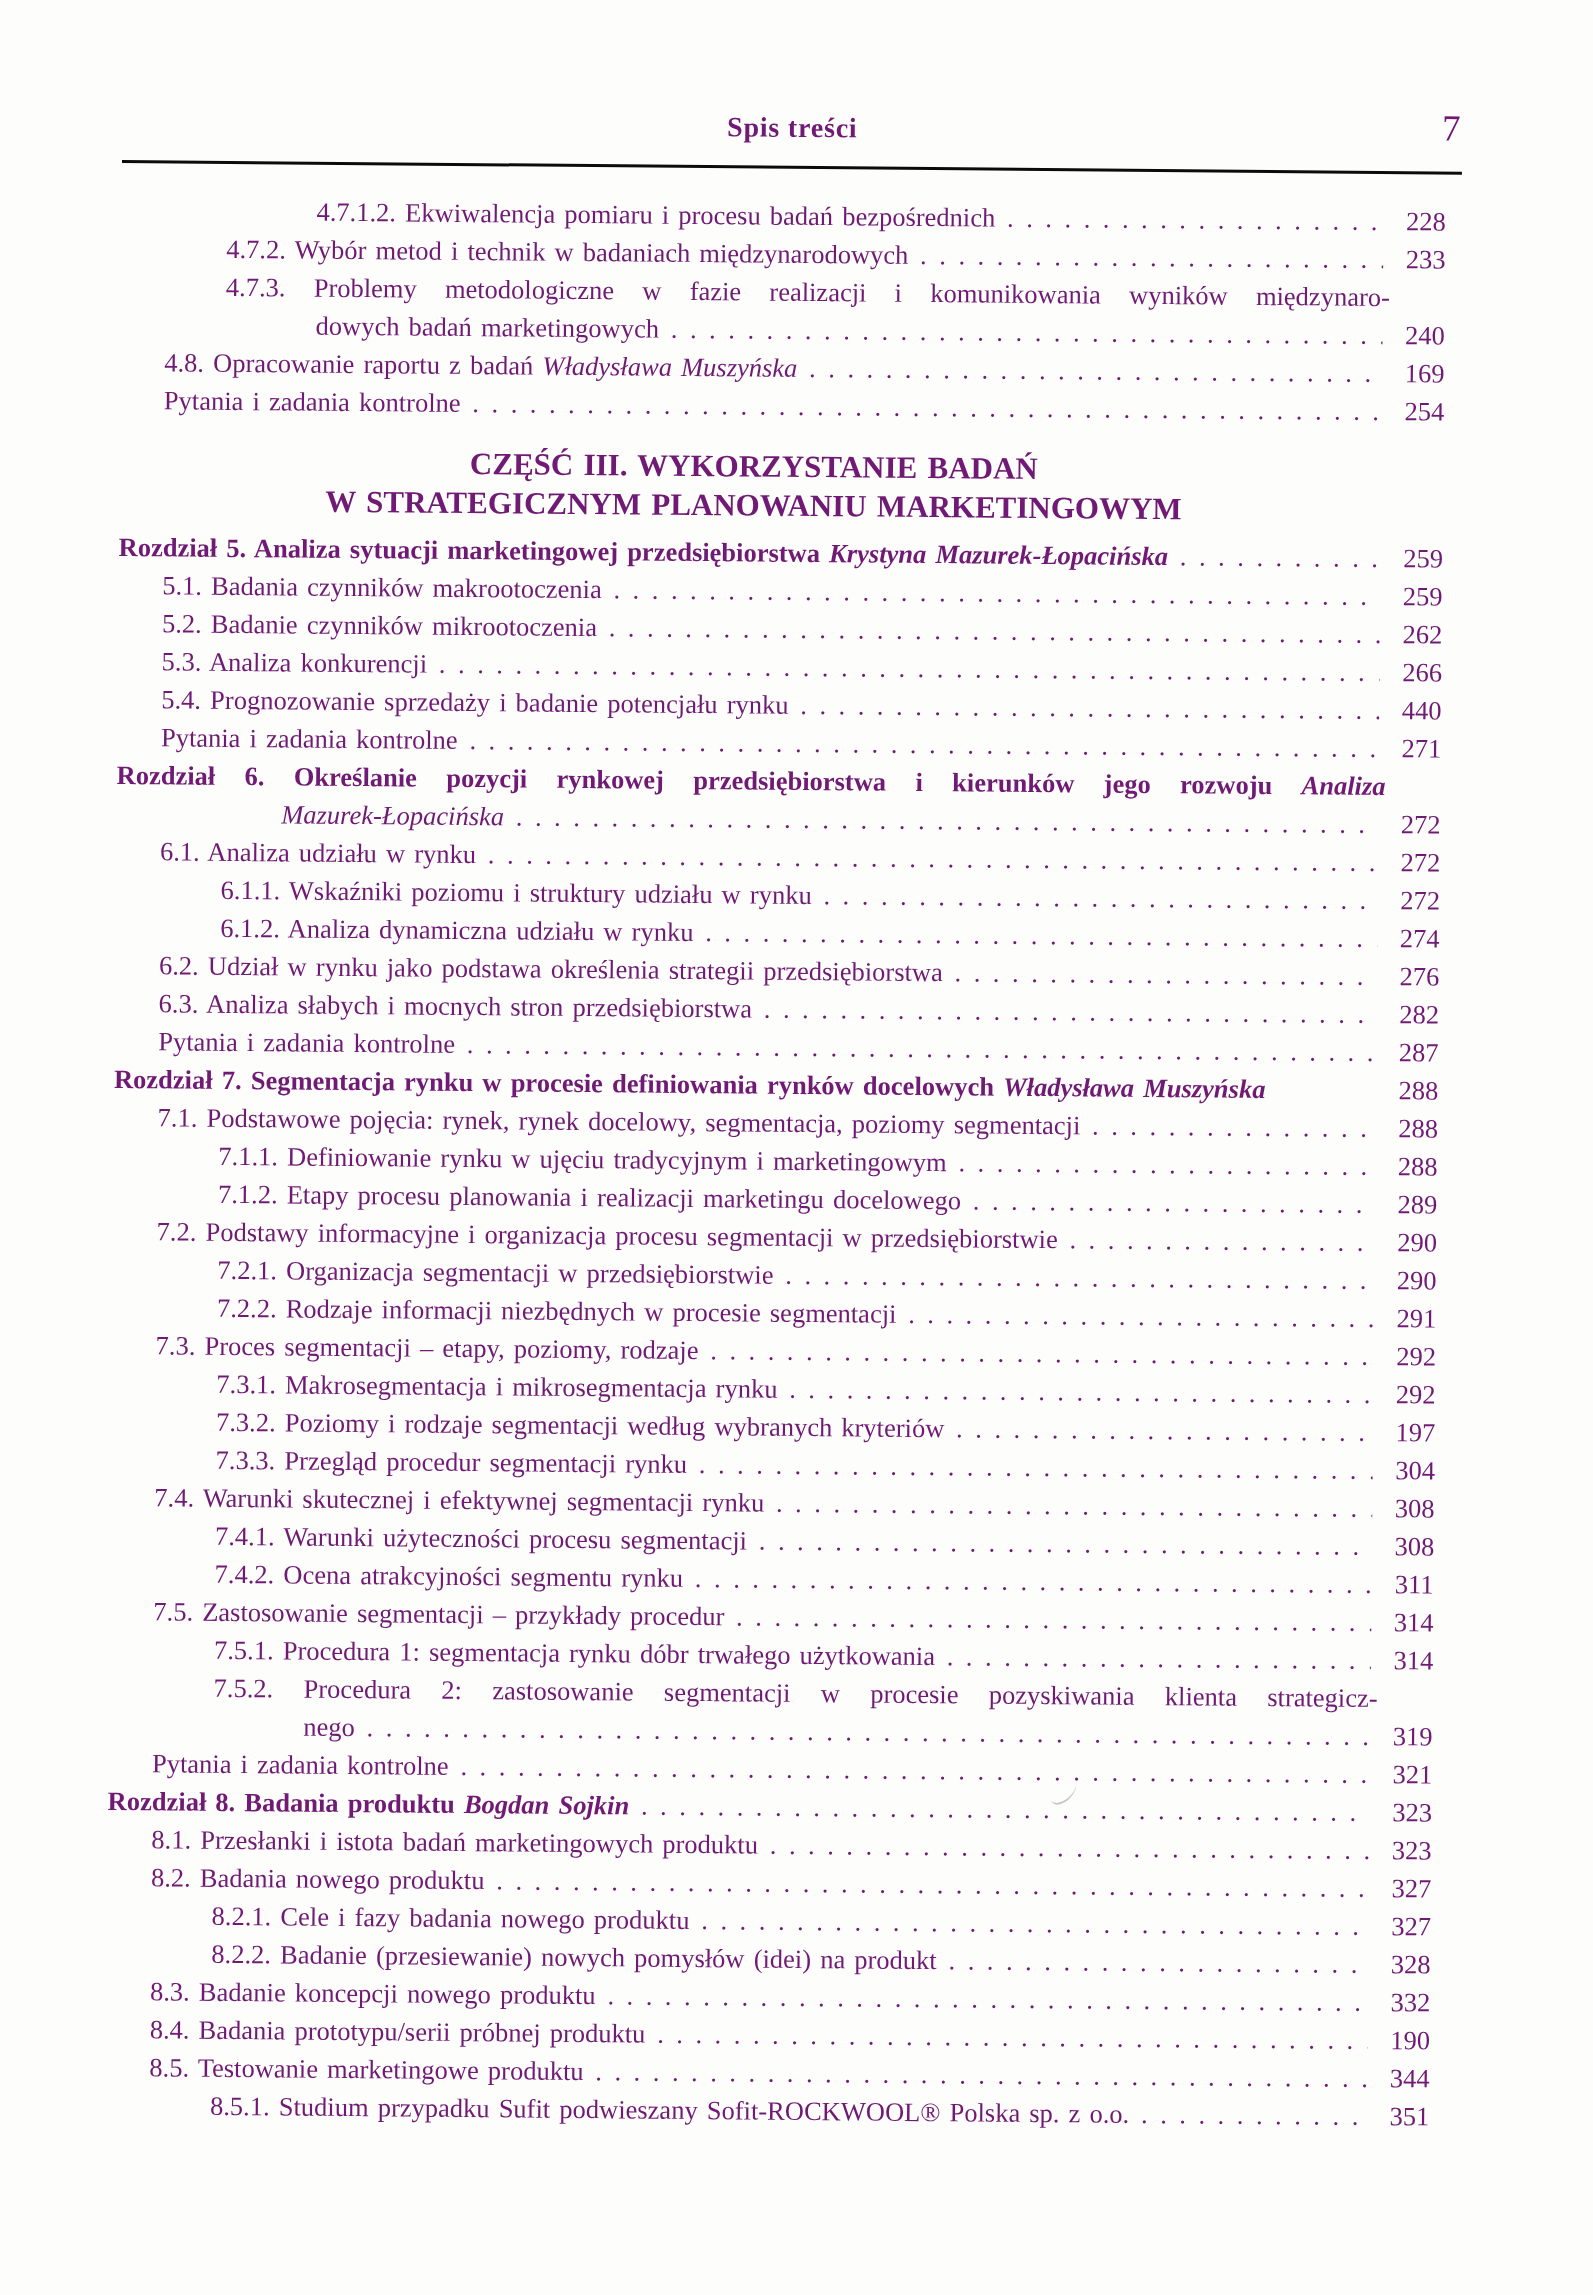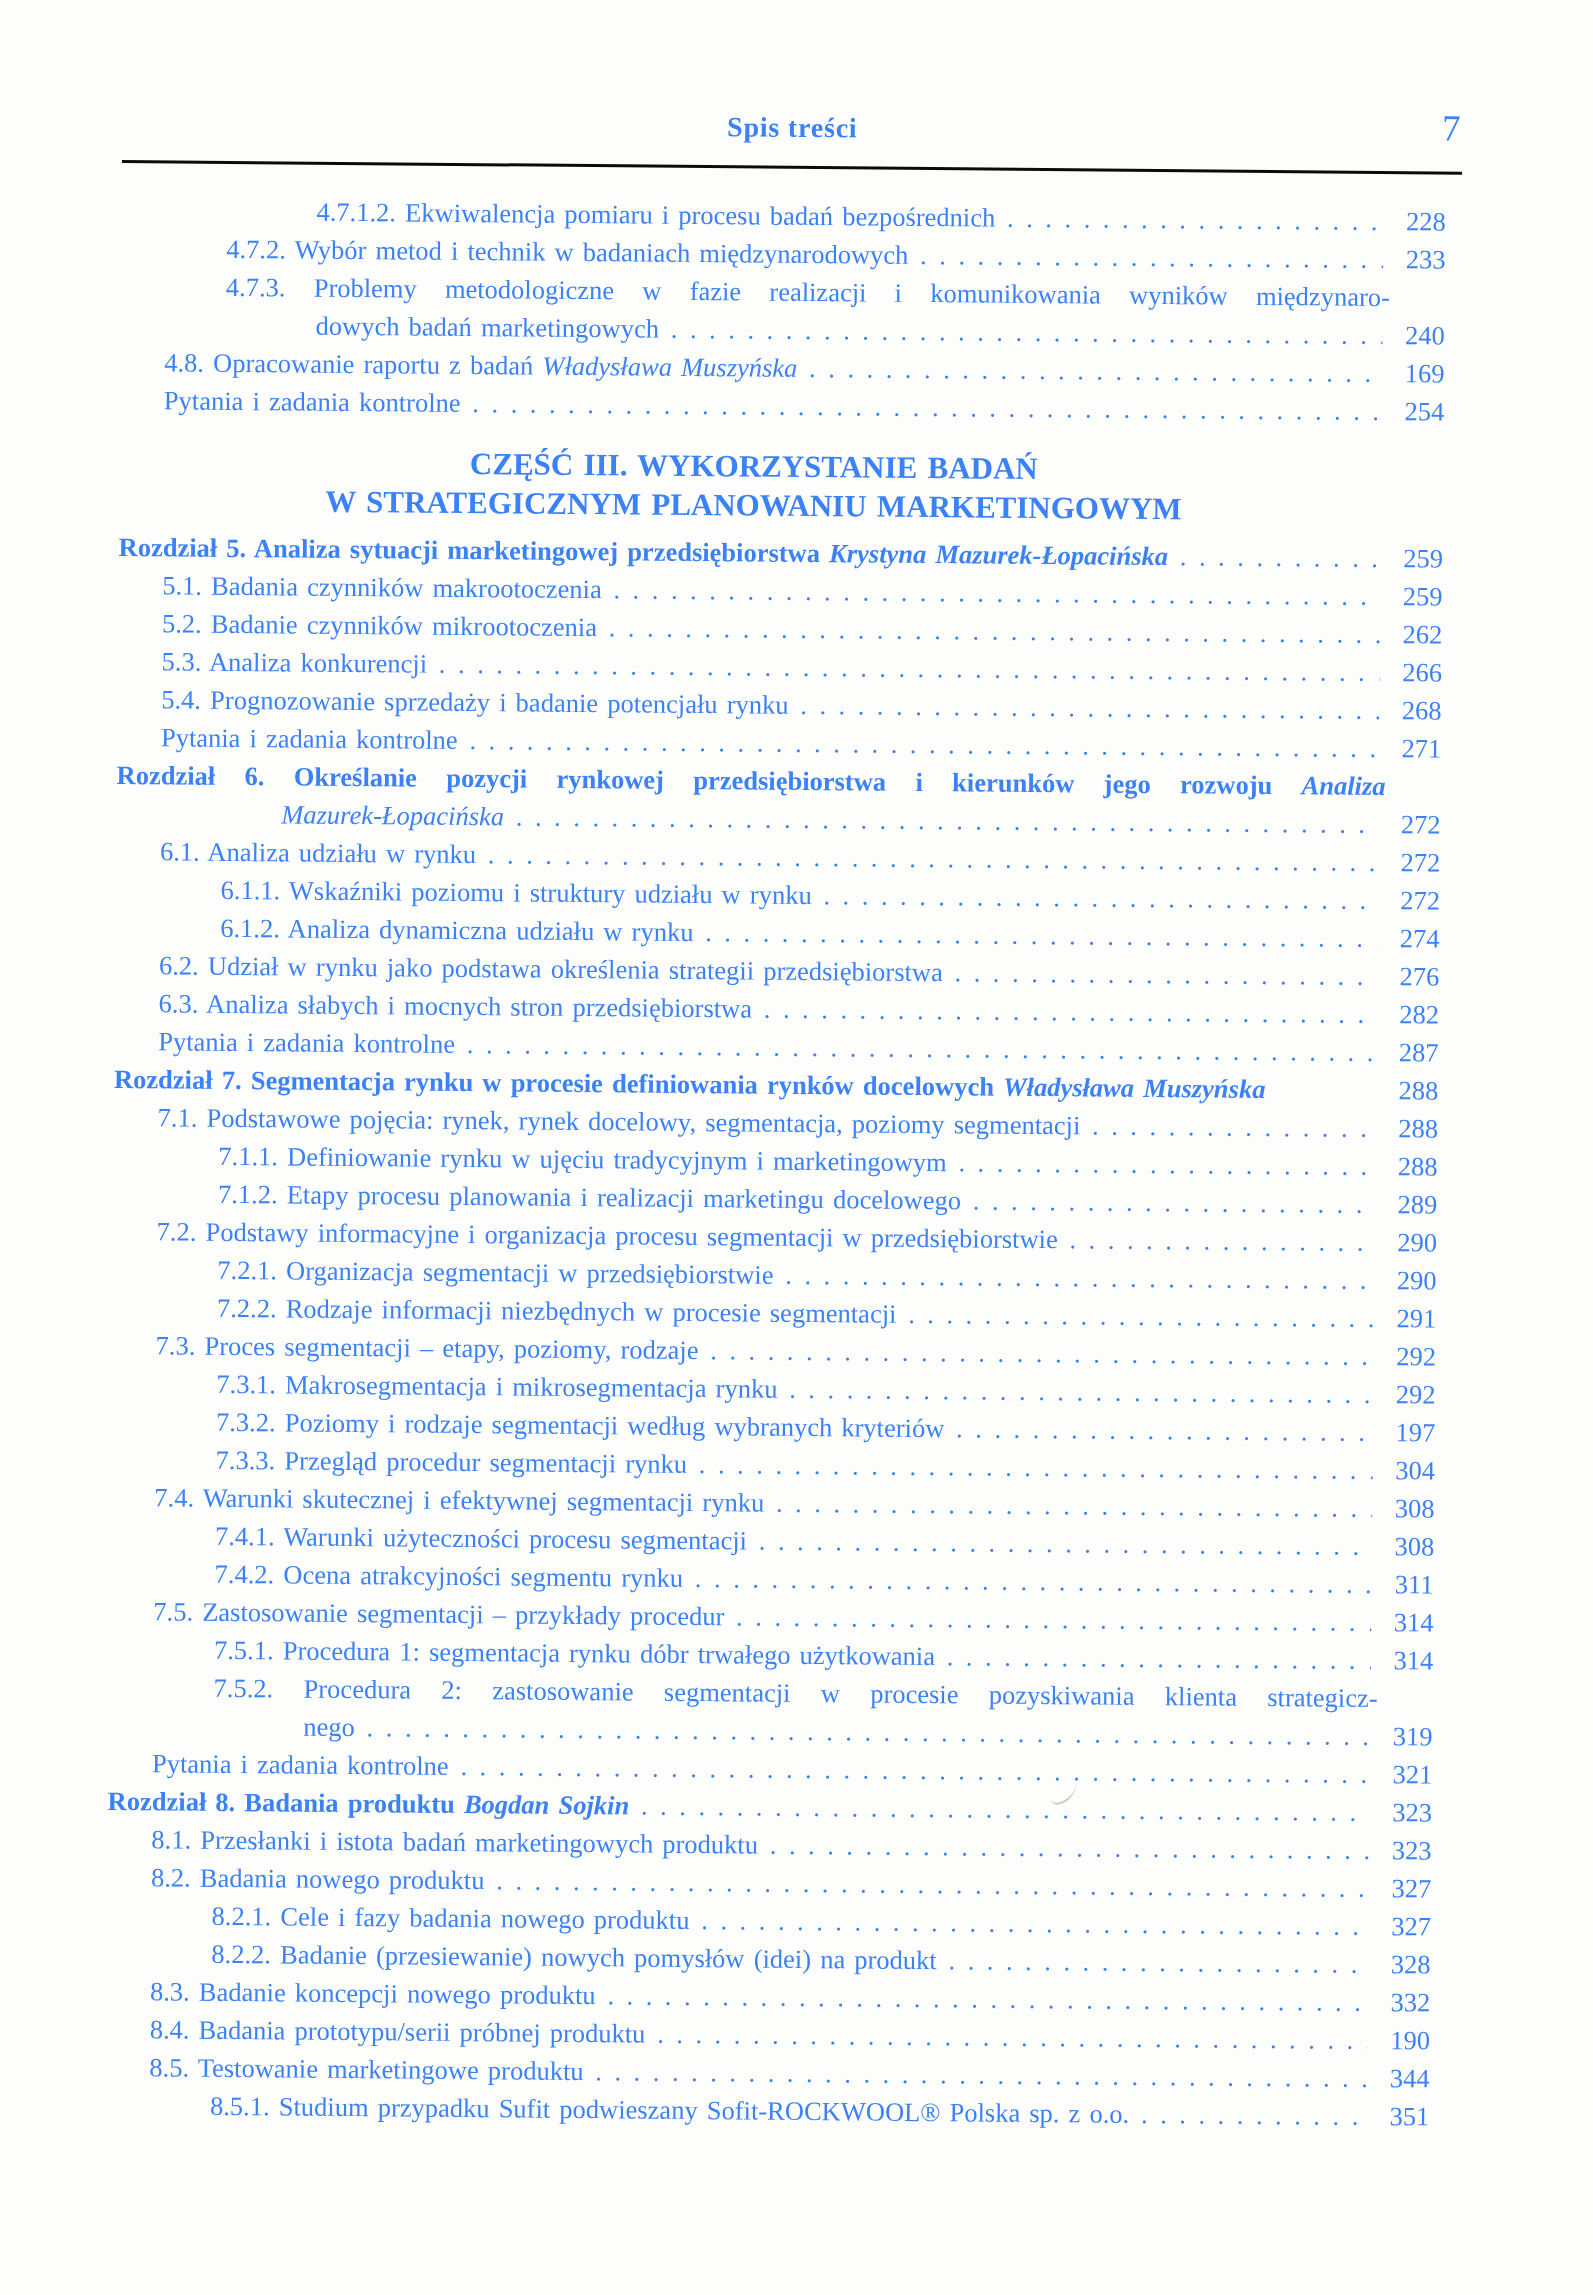--- a/index.html
+++ b/index.html
@@ -4,21 +4,21 @@
 <style>
   html, body {
     margin: 0; padding: 0;
     width: 1594px; height: 2295px;
     background: #fdfdfb;
     overflow: hidden;
   }
   .scan {
     position: absolute; inset: 0;
     background: #fdfdfb;
-    color: #3b82f6;
+    color: #701a75;
     font-family: "Liberation Serif", "DejaVu Serif", serif;
   }
   .inner {
     position: absolute;
     left: 122px; top: 103px;
     width: 1340px;
     transform: rotate(0.5deg);
     transform-origin: 0px 59px;
   }
   .pagehead { position: relative; height: 40px; }
@@ -145,21 +145,21 @@
             <span class="pg">262</span>
           </div>
           <div class="row lv-1">
             <span class="txt"><span class="seg">5.3. Analiza konkurencji</span></span>
             <span class="leader"></span>
             <span class="pg">266</span>
           </div>
           <div class="row lv-1">
             <span class="txt"><span class="seg">5.4. Prognozowanie sprzedaży i badanie potencjału rynku</span></span>
             <span class="leader"></span>
-            <span class="pg">268</span>
+            <span class="pg">440</span>
           </div>
           <div class="row lv-1">
             <span class="txt"><span class="seg">Pytania i zadania kontrolne</span></span>
             <span class="leader"></span>
             <span class="pg">271</span>
           </div>
           <div class="row lv-0 bold stretch">
             <span class="txt"><span class="seg">Rozdział 6. Określanie pozycji rynkowej przedsiębiorstwa i kierunków jego rozwoju </span><span class="seg italic">Analiza</span></span>
           </div>
           <div class="row lv-ca">

